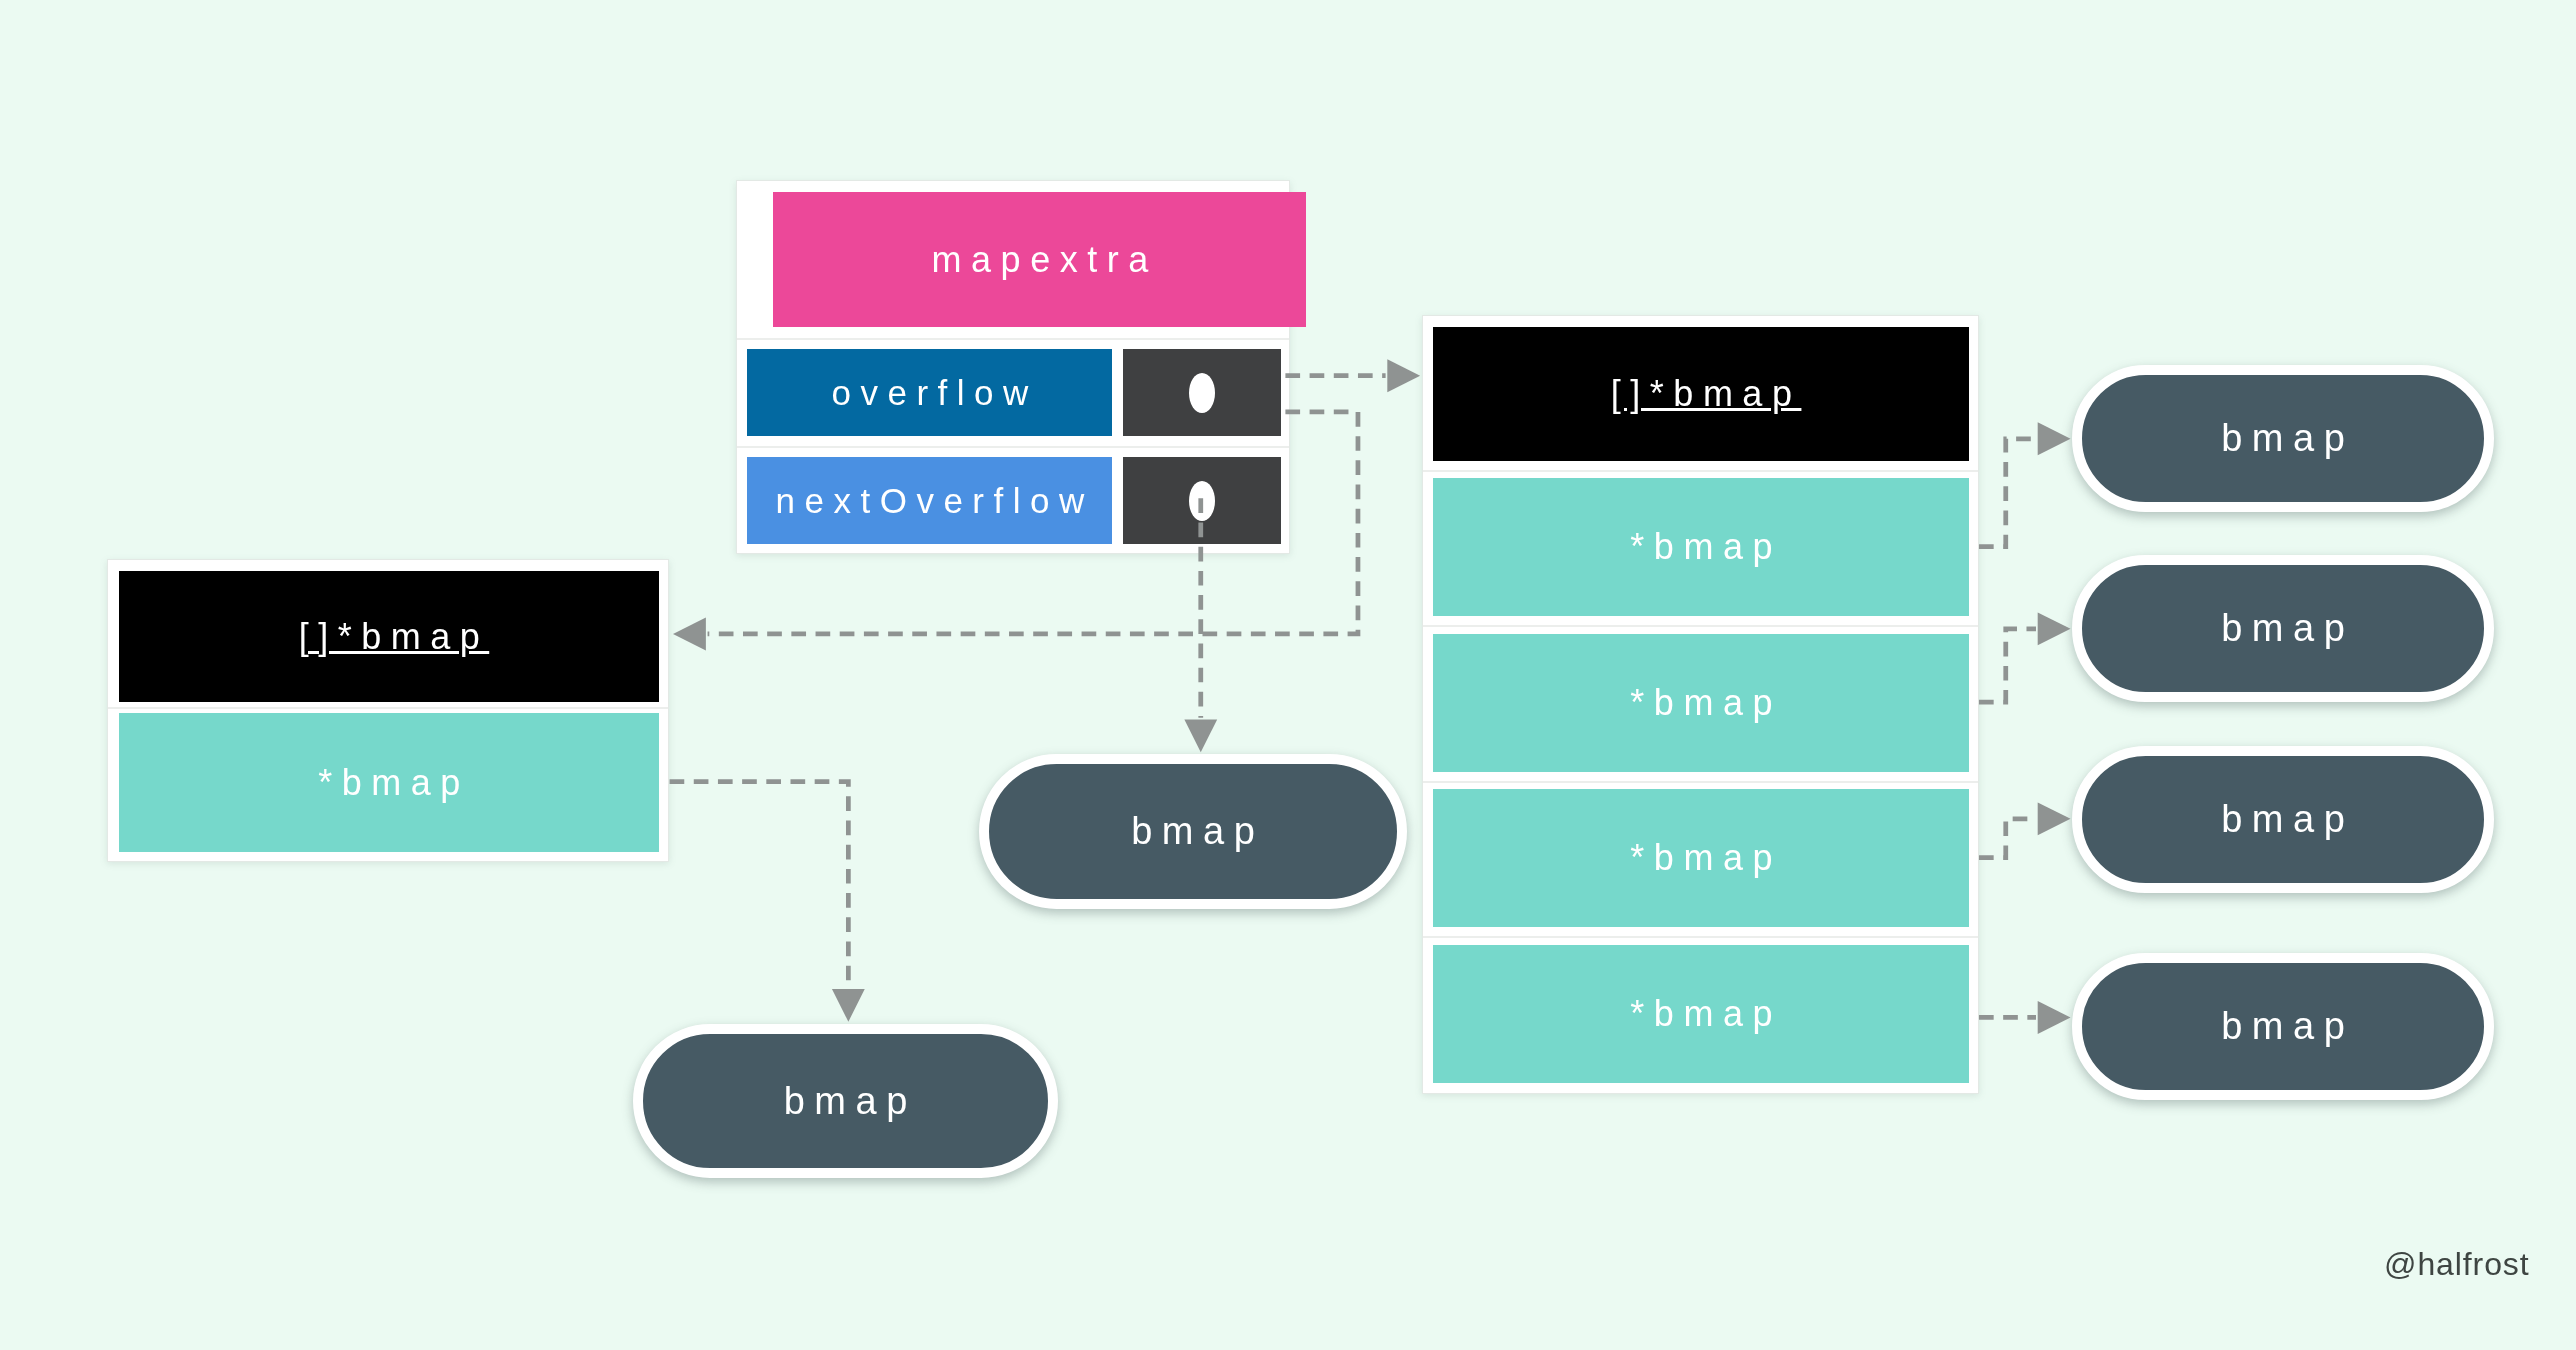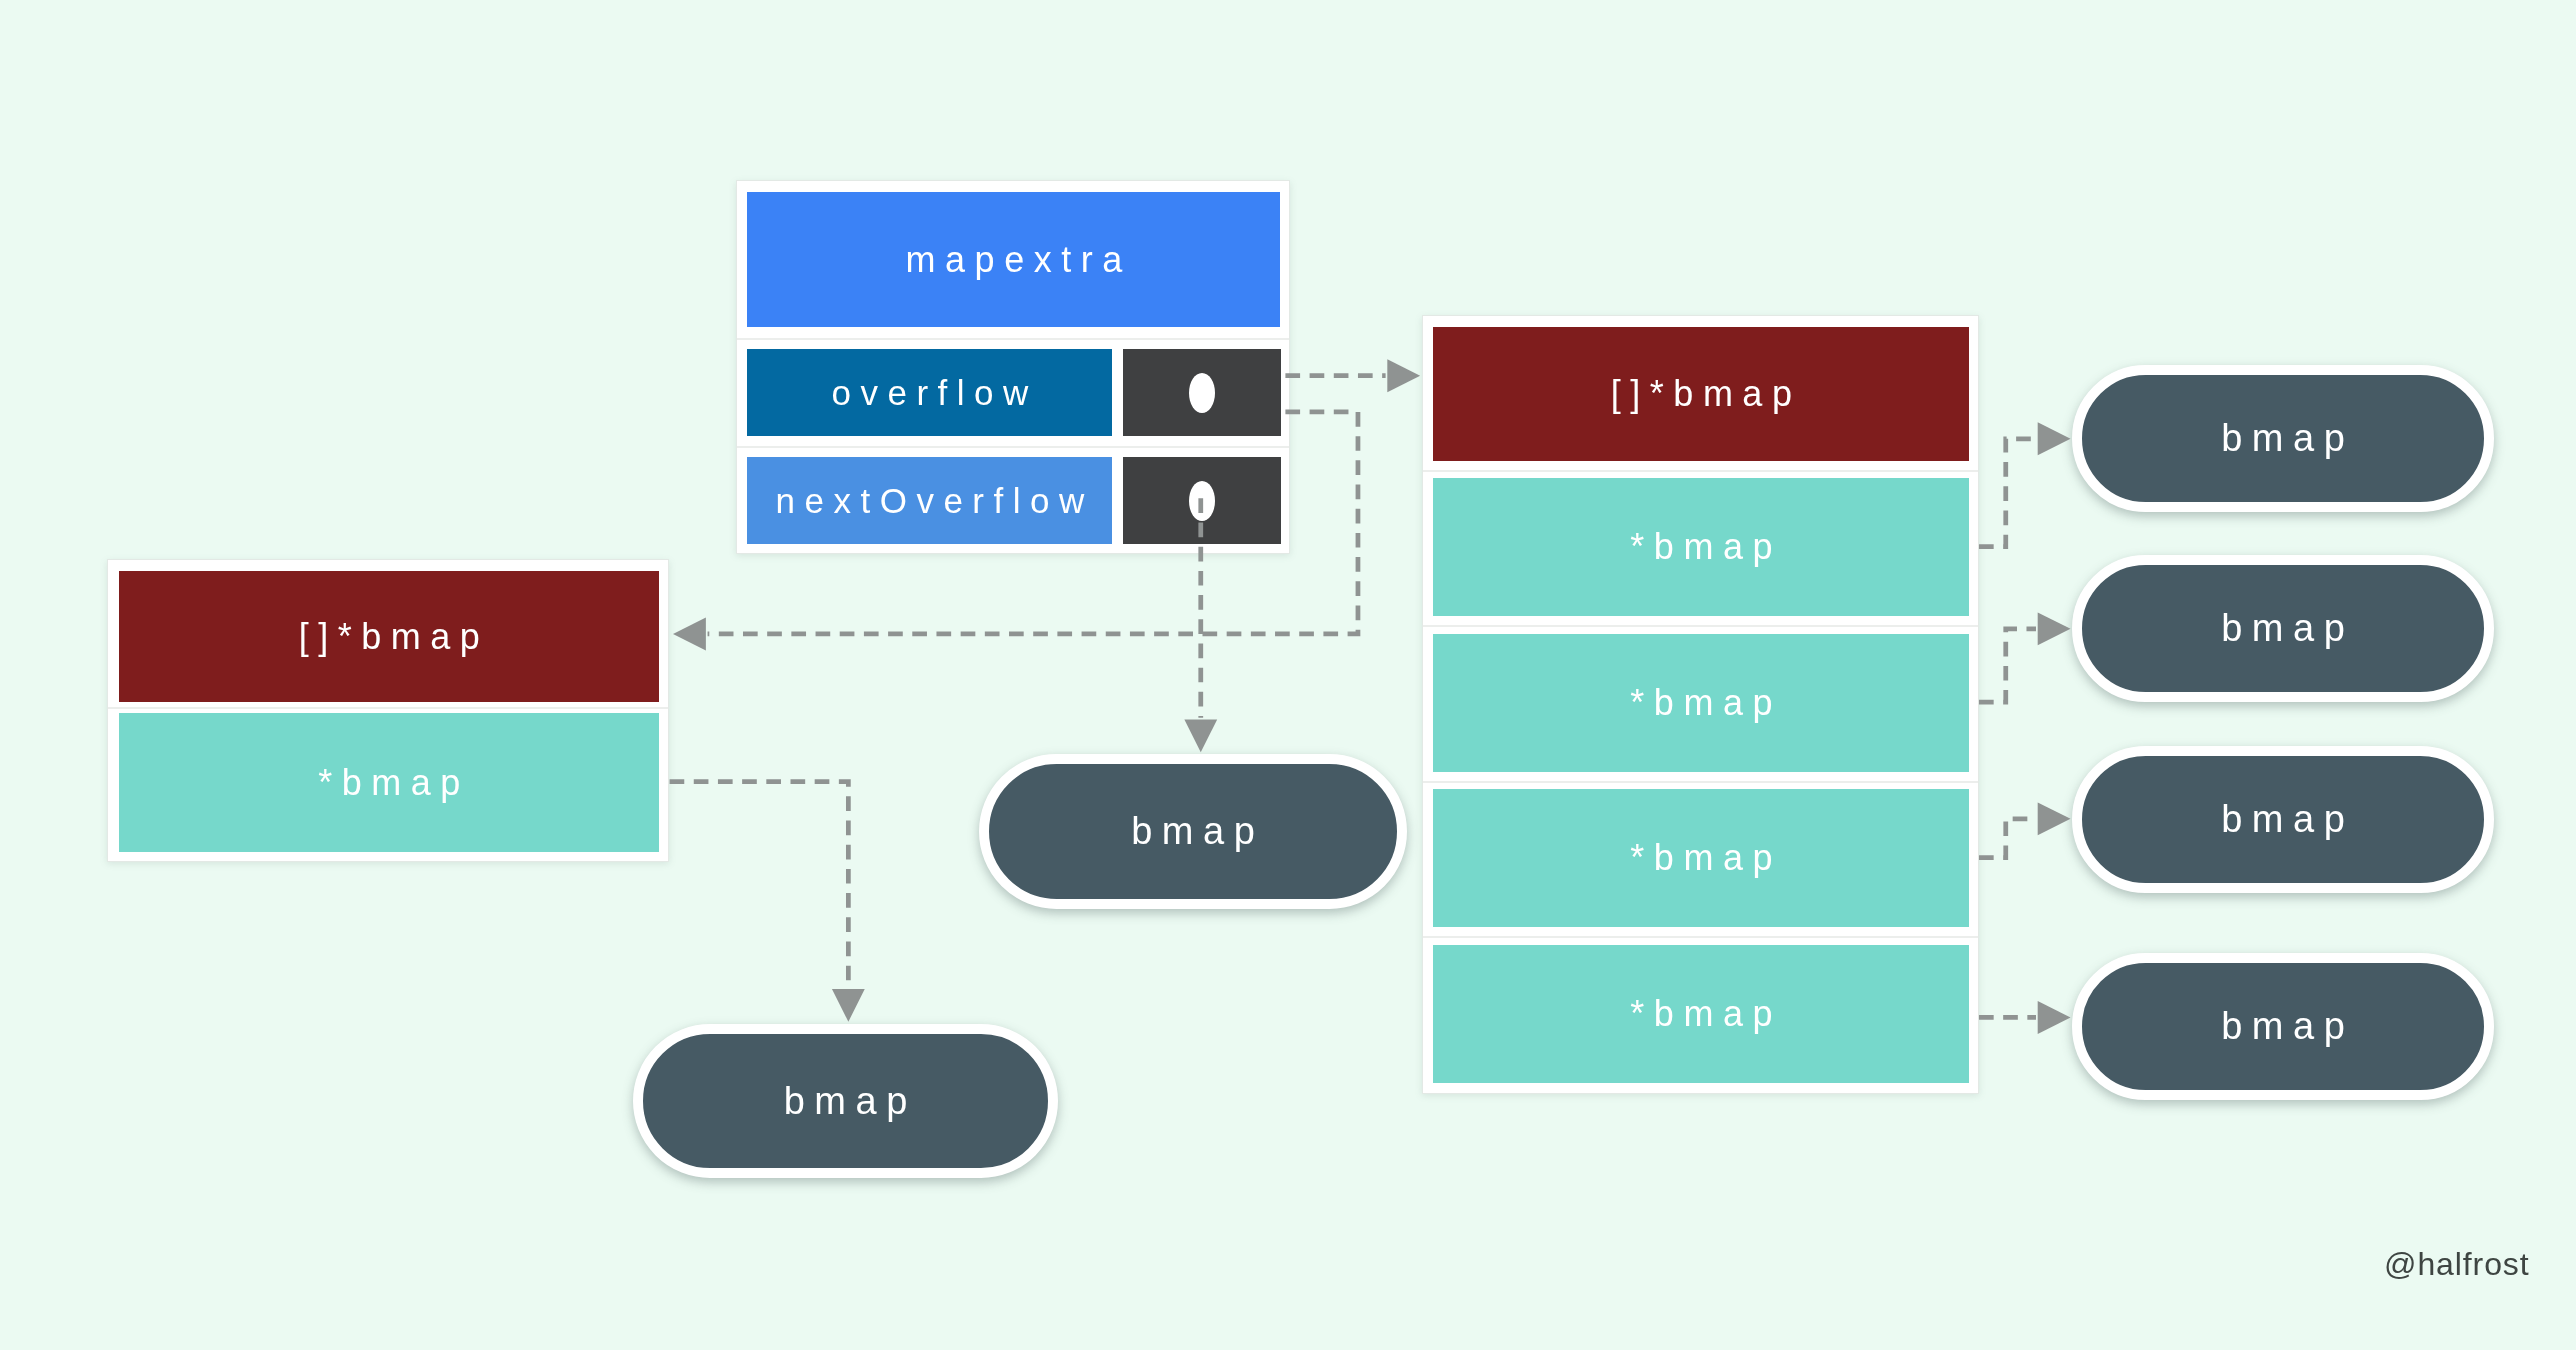--- a/index.html
+++ b/index.html
@@ -23,22 +23,22 @@
 
   
   .box{
     position:absolute;
     display:flex;align-items:center;justify-content:center;
     color:#ffffff;
     font-size:36px;
     box-sizing:border-box;
   }
   .lbl{letter-spacing:9.5px;padding-left:9.5px;white-space:nowrap;}
-  .slate{background:#3b82f6;}
-  .graybox{background:#7f1d1d;}
+  .slate{background:#ec4899;margin-left:26px;}
+  .graybox{background:#000000;text-decoration:underline;}
   .tealbox{background:#76d8cb;}
   .pinkbox{background:#0369a1;}
   .bluebox{background:#4a90e2;}
   .ptrcell{background:#3f4041;}
 
   .dot{
     width:26px;height:40px;border-radius:50%;
     background:#ffffff;
   }
 

